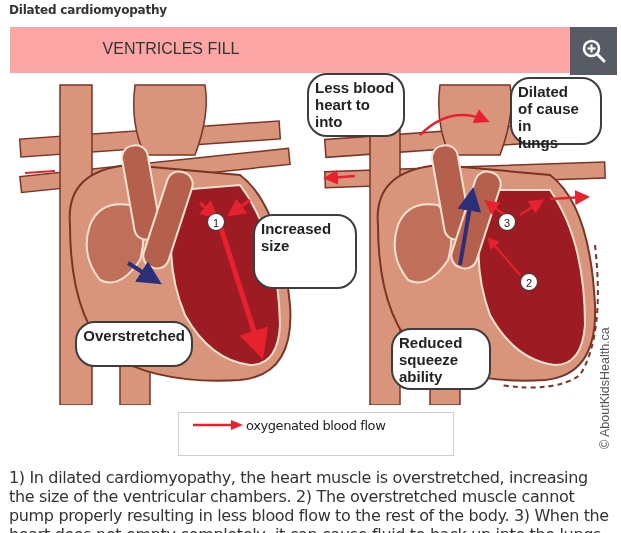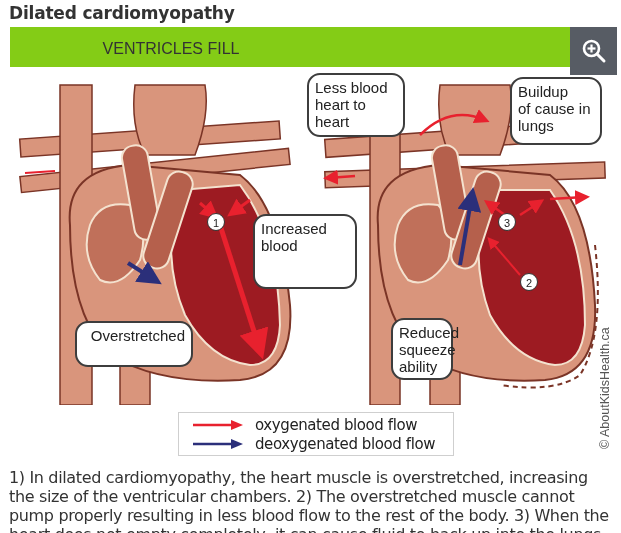--- a/index.html
+++ b/index.html
@@ -1,27 +1,27 @@
 <!DOCTYPE html>
 <html><head>
 <meta charset="utf-8">
 <style>
   html,body{margin:0;padding:0;background:#ffffff;}
   body{width:621px;height:533px;position:relative;overflow:hidden;font-family:"Liberation Sans",sans-serif;color:#222;}
-  .title{position:absolute;left:9px;top:3px;font-family:"DejaVu Sans",sans-serif;font-weight:bold;font-size:17px;color:#333;letter-spacing:-0.2px;}
+  .title{position:absolute;left:9px;top:3px;font-family:"DejaVu Sans",sans-serif;font-weight:bold;font-size:12px;color:#333;letter-spacing:-0.2px;}
   .figure{position:absolute;left:10px;top:27px;width:607px;height:430px;}
-  .header-band{position:absolute;left:0;top:0;width:560px;height:40px;background:#84cc16;}
+  .header-band{position:absolute;left:0;top:0;width:560px;height:46px;background:#fca5a5;}
   .header-label{position:absolute;top:13px;font-size:16px;color:#333;text-align:center;width:250px;}
   .zoom-btn{position:absolute;left:560px;top:0;width:47px;height:48px;background:#575c64;display:flex;align-items:center;justify-content:center;cursor:pointer;}
   .art{position:absolute;left:0;top:48px;width:607px;height:330px;}
-  .callout{position:absolute;background:#fff;border:2.5px solid #3d3d3d;border-radius:13px;font-size:15px;line-height:17px;color:#222;padding:4px 6px;box-sizing:border-box;}
+  .callout{position:absolute;background:#fff;border:2.5px solid #3d3d3d;border-radius:20px;font-size:15px;line-height:17px;color:#222;padding:4px 6px;box-sizing:border-box;font-weight:bold;}
   .badge{position:absolute;width:18px;height:18px;border-radius:50%;background:#fff;border:1.5px solid #333;font-size:11px;line-height:18px;text-align:center;color:#222;box-sizing:border-box;}
   .legend{position:absolute;left:168px;top:385px;width:276px;height:44px;border:1px solid #cfcfcf;background:#fff;box-sizing:border-box;}
   .legend-row{position:absolute;left:14px;display:flex;align-items:center;height:18px;}
-  .legend-row .lbl{font-size:15px;color:#222;margin-left:12px;font-family:"DejaVu Sans",sans-serif;letter-spacing:-0.4px;}
+  .legend-row .lbl{font-size:13px;color:#222;margin-left:3px;font-family:"DejaVu Sans",sans-serif;letter-spacing:-0.4px;}
   .copyright{position:absolute;left:588px;top:422px;transform:rotate(-90deg);transform-origin:left top;font-size:12.5px;color:#555;white-space:nowrap;}
   .caption{position:absolute;left:9px;top:468px;width:605px;font-family:"DejaVu Sans",sans-serif;font-size:16px;line-height:19px;color:#333;letter-spacing:-0.35px;}
 </style>
 </head>
 <body>
 
 <div class="title">Dilated cardiomyopathy</div>
 
 <div class="figure">
   <div class="header-band">
@@ -87,58 +87,51 @@
       <line x1="510" y1="200" x2="480" y2="165" stroke="#e8212e" stroke-width="2" marker-end="url(#arrRed)"></line>
       <line x1="495" y1="140" x2="478" y2="128" stroke="#e8212e" stroke-width="2.5" marker-end="url(#arrRed)"></line>
       <line x1="510" y1="140" x2="530" y2="127" stroke="#e8212e" stroke-width="2.5" marker-end="url(#arrRed)"></line>
       <line x1="540" y1="124" x2="575" y2="122" stroke="#e8212e" stroke-width="2.5" marker-end="url(#arrRed)"></line>
       <line x1="345" y1="101" x2="318" y2="103" stroke="#e8212e" stroke-width="2.5" marker-end="url(#arrRed)"></line>
     </g>
   </svg>
 
   <div class="callout" style="left:243px;top:187px;width:104px;height:75px;">
     <div>Increased</div>
-    <div>blood</div>
+    <div>size</div>
   </div>
   <div class="callout" style="left:65px;top:294px;width:118px;height:46px;text-align:right;">
     <div>Overstretched</div>
   </div>
   <div class="callout" style="left:297px;top:46px;width:98px;height:64px;">
     <div>Less blood</div>
     <div>heart to</div>
-    <div>heart</div>
+    <div>into</div>
   </div>
   <div class="callout" style="left:500px;top:50px;width:92px;height:68px;">
-    <div>Buildup</div>
+    <div>Dilated</div>
     <div>of cause in</div>
     <div>lungs</div>
   </div>
-  <div class="callout" style="left:381px;top:291px;width:62px;height:62px;">
+  <div class="callout" style="left:381px;top:301px;width:100px;height:62px;">
     <div>Reduced</div>
     <div>squeeze</div>
     <div>ability</div>
   </div>
 
   <div class="badge" style="left:197px;top:186px;">1</div>
   <div class="badge" style="left:510px;top:246px;">2</div>
   <div class="badge" style="left:488px;top:186px;">3</div>
 
   <div class="legend">
     <div class="legend-row" style="top:3px;">
       <svg width="50" height="10">
           <line x1="0" y1="5" x2="40" y2="5" stroke="#e8212e" stroke-width="2.5"></line>
           <path d="M38 0 L50 5 L38 10 z" fill="#e8212e"></path>
         </svg>
       <span class="lbl">oxygenated blood flow</span>
     </div>
-    <div class="legend-row" style="top:22px;">
-      <svg width="50" height="10">
-          <line x1="0" y1="5" x2="40" y2="5" stroke="#2b2f7a" stroke-width="2.5"></line>
-          <path d="M38 0 L50 5 L38 10 z" fill="#2b2f7a"></path>
-        </svg>
-      <span class="lbl">deoxygenated blood flow</span>
-    </div>
   </div>
 
   <div class="copyright">© AboutKidsHealth.ca</div>
 </div>
 
 <div class="caption">1) In dilated cardiomyopathy, the heart muscle is overstretched, increasing the size of the ventricular chambers. 2) The overstretched muscle cannot pump properly resulting in less blood flow to the rest of the body. 3) When the heart does not empty completely, it can cause fluid to back up into the lungs.</div>
 
 </body></html>

